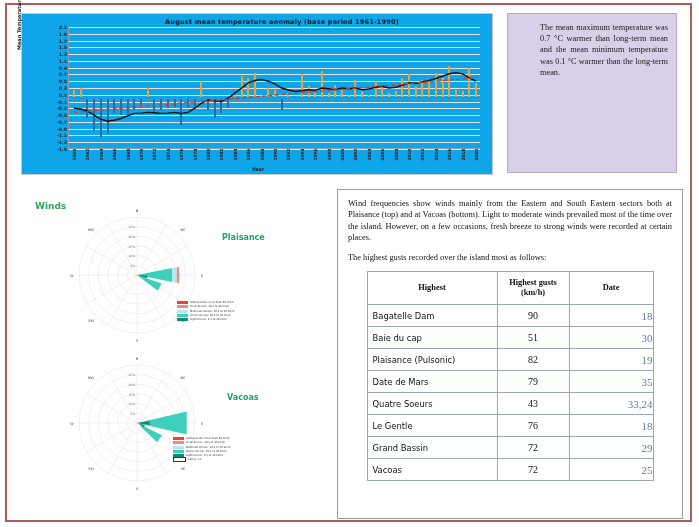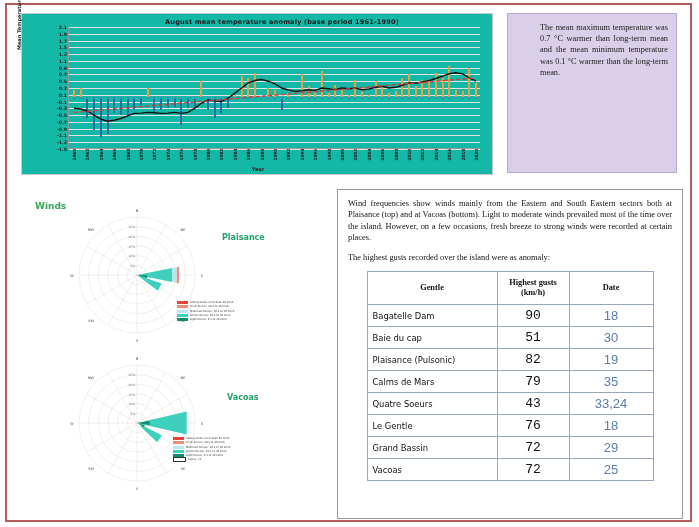--- a/index.html
+++ b/index.html
@@ -15,21 +15,21 @@
     border:2px solid #b35a5a;
     box-sizing:border-box;
     background:#fff;
   }
   
   .top-section{
     position:absolute;left:8px;top:6px;width:668px;height:165px;
   }
   .chart-box{
     position:absolute;left:6px;top:2px;width:472px;height:162px;
-    border:1px solid #c9c9c9;background:#14b8a6;box-sizing:border-box;
+    border:1px solid #c9c9c9;background:#0ea5e9;box-sizing:border-box;
   }
   .chart-title{
     position:absolute;left:60px;top:4px;width:400px;
     text-align:center;font-family:"DejaVu Sans",sans-serif;
     font-size:6.5px;font-weight:bold;color:#1a1a1a;letter-spacing:.2px;
   }
   .ylabel{
     position:absolute;left:-6px;top:36px;
     transform:rotate(-90deg);transform-origin:left top;
     font-family:"DejaVu Sans",sans-serif;font-size:5px;font-weight:bold;color:#222;
@@ -105,24 +105,24 @@
   }
   table.gusts th{
     font-family:"Liberation Serif",serif;font-size:8.4px;font-weight:bold;
     color:#111;text-align:center;height:32px;line-height:10px;
   }
   table.gusts td.region{
     font-family:"DejaVu Sans",sans-serif;font-size:8.4px;color:#111;
     padding-left:5px;text-align:left;
   }
   table.gusts td.gust{
-    font-family:Liberation Mono, monospace;font-size:13px;color:#111;text-align:center;
+    font-family:Liberation Serif, serif;font-size:10px;color:#111;text-align:center;
   }
   table.gusts td.date{
-    font-family:Liberation Sans, sans-serif;font-size:13px;color:#5b7ea8;text-align:center;
+    font-family:Liberation Serif, serif;font-size:11px;color:#5b7ea8;text-align:right;
   }
   .col-region{width:130px;}
   .col-gust{width:72px;}
   .col-date{width:84px;}
 </style>
 </head>
 <body>
 
 <div class="page-frame">
 
@@ -460,31 +460,31 @@
         <span>Light breeze: 0.1 to 10 km/h</span>
       </div>
       <div>
         <div class="sw hollow"></div>
         <span>Calms: &lt;1</span>
       </div>
     </div>
 
   <div class="winds-panel">
     <p>Wind frequencies show winds mainly from the Eastern and South Eastern sectors both at Plaisance (top) and at Vacoas (bottom). Light to moderate winds prevailed most of the time over the island. However, on a few occasions, fresh breeze to strong winds were recorded at certain places.</p>
-    <p>The highest gusts recorded over the island were as anomaly:</p>
+    <p>The highest gusts recorded over the island most as follows:</p>
 
     <table class="gusts">
       <colgroup>
         <col class="col-region">
           <col class="col-gust">
           <col class="col-date">
       </colgroup>
       <thead>
         <tr>
-          <th>Gentle</th>
+          <th>Highest</th>
           <th>
             <span>Highest gusts</span><br>
             <span>(km/h)</span>
           </th>
           <th>Date</th>
         </tr>
       </thead>
       <tbody id="gust-rows">
           <tr>
             <td class="region">Bagatelle Dam</td>
@@ -495,21 +495,21 @@
             <td class="region">Baie du cap</td>
             <td class="gust">51</td>
             <td class="date">30</td>
           </tr>
           <tr>
             <td class="region">Plaisance (Pulsonic)</td>
             <td class="gust">82</td>
             <td class="date">19</td>
           </tr>
           <tr>
-            <td class="region">Calms de Mars</td>
+            <td class="region">Date de Mars</td>
             <td class="gust">79</td>
             <td class="date">35</td>
           </tr>
           <tr>
             <td class="region">Quatre Soeurs</td>
             <td class="gust">43</td>
             <td class="date">33,24</td>
           </tr>
           <tr>
             <td class="region">Le Gentle</td>

